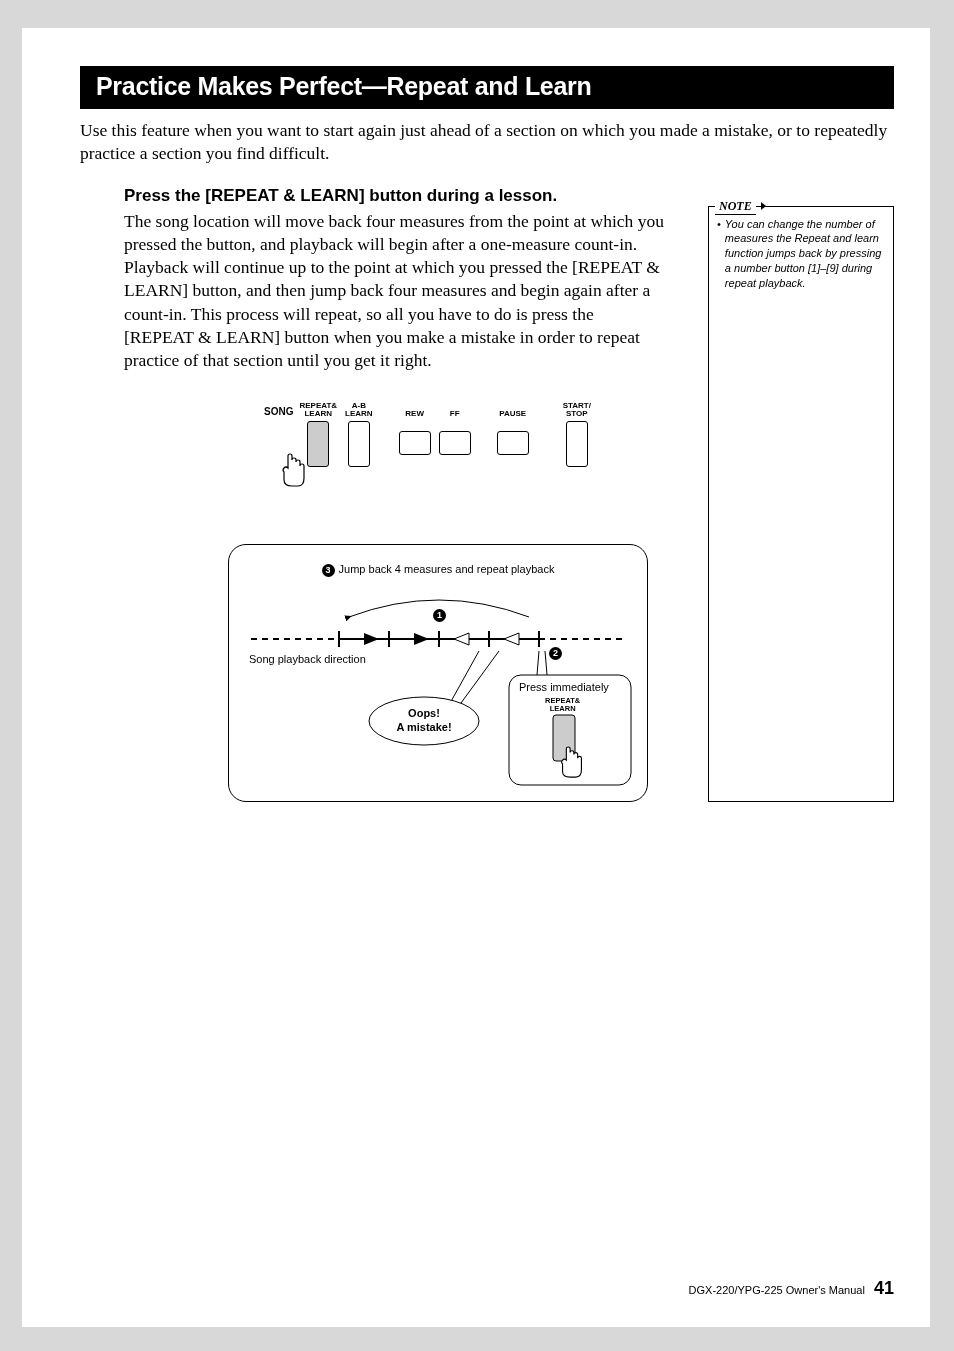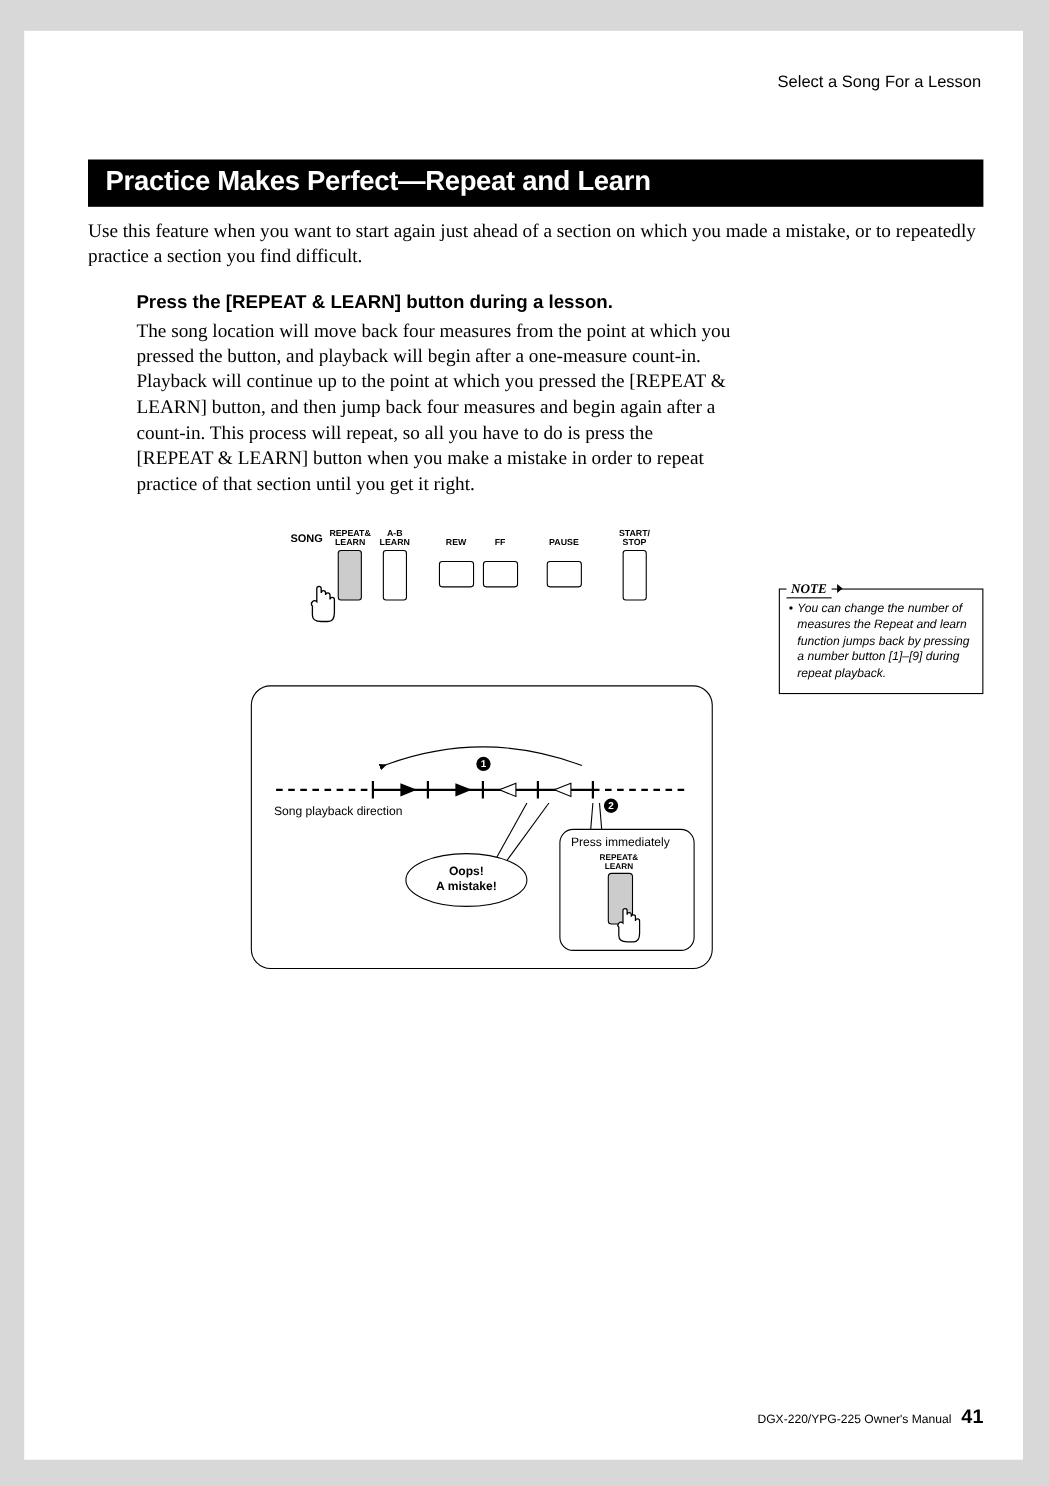--- a/index.html
+++ b/index.html
@@ -38,21 +38,20 @@
     font-family: "Times New Roman", Times, serif;
     font-size: 17.5px;
     line-height: 1.33;
     margin-top: 10px;
     margin-bottom: 20px;
   }
   .instruction-area {
     display: flex;
     gap: 18px;
     padding-left: 44px;
-    align-items: center;
   }
   .instruction-main { flex: 1; }
   .instruction-heading {
     font-weight: bold;
     font-size: 17px;
     margin-bottom: 4px;
   }
   .instruction-body {
     font-family: "Times New Roman", Times, serif;
     font-size: 17.5px;
@@ -159,21 +158,20 @@
     font-size: 11px;
     margin-left: 20px;
   }
   .footer .pagenum { font-size: 18px; font-weight: bold; margin-left: 6px; }
 </style>
 </head>
 <body>
 
 <div class="page">
 
-  <div class="breadcrumb">Select a Song For a Lesson</div>
 
   <div class="section-title">Practice Makes Perfect—Repeat and Learn</div>
 
   <p class="intro">Use this feature when you want to start again just ahead of a section on which you made a mistake, or to repeatedly practice a section you find difficult.</p>
 
   <div class="instruction-area">
     <div class="instruction-main">
       <div class="instruction-heading">Press the [REPEAT &amp; LEARN] button during a lesson.</div>
       <div class="instruction-body">The song location will move back four measures from the point at which you pressed the button, and playback will begin after a one-measure count-in. Playback will continue up to the point at which you pressed the [REPEAT &amp; LEARN] button, and then jump back four measures and begin again after a count-in. This process will repeat, so all you have to do is press the [REPEAT &amp; LEARN] button when you make a mistake in order to repeat practice of that section until you get it right.</div>
 
@@ -211,20 +209,23 @@
             <div class="btn-shape btn-tall"></div>
           </div>
         </div>
 
         <svg class="hand-svg" style="left:48px; top:52px;" width="36" height="38" viewBox="0 0 36 38">
           <path d="M12 4 L12 16 Q10 14 8 16 Q6 18 8 20 L8 28 Q8 34 16 34 L22 34 Q28 34 28 26 L28 14 Q28 12 26 12 Q24 12 24 14 L24 10 Q24 8 22 8 Q20 8 20 10 L20 8 Q20 6 18 6 Q16 6 16 8 L16 4 Q16 2 14 2 Q12 2 12 4 Z" fill="#fff" stroke="#000" stroke-width="1.2"></path>
         </svg>
       </div>
 
       <div class="flow-diagram">
+        <div class="flow-label-top">
+          <span class="num">3</span><span>Jump back 4 measures and repeat playback</span>
+        </div>
 
         <svg width="420" height="258" style="position:absolute;top:0;left:0;">
 
           <defs>
             <marker id="arrowL" markerWidth="8" markerHeight="8" refX="4" refY="4" orient="auto">
               <path d="M8,1 L1,4 L8,7 Z" fill="#000"></path>
             </marker>
             <marker id="arrowR" markerWidth="8" markerHeight="8" refX="6" refY="4" orient="auto">
               <path d="M1,1 L8,4 L1,7 Z" fill="#000"></path>
             </marker>

